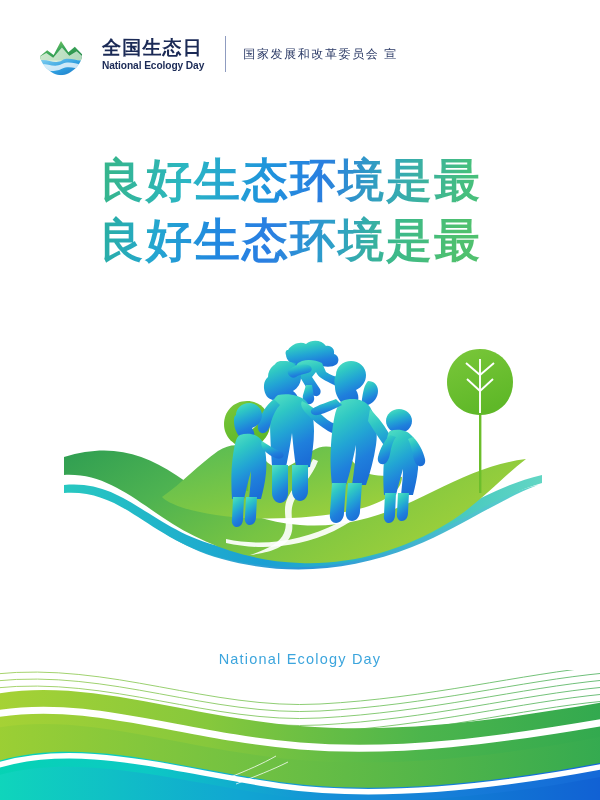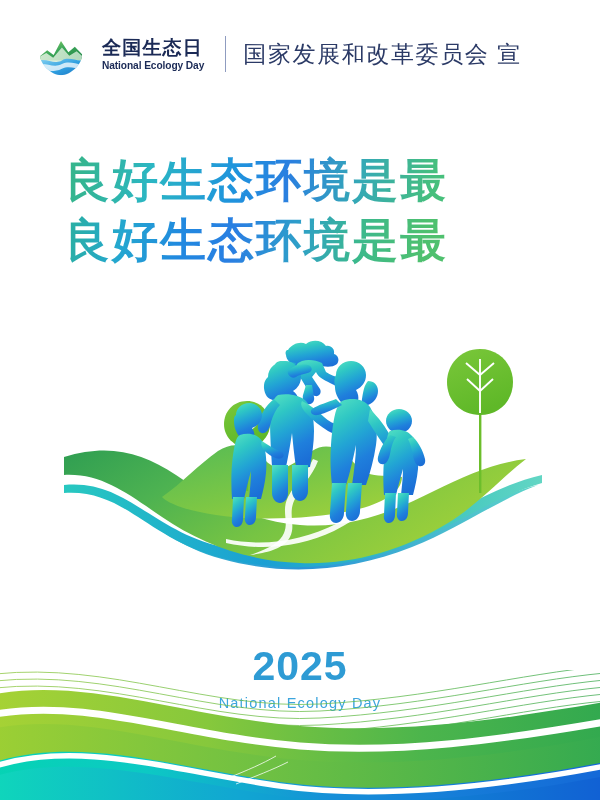--- a/index.html
+++ b/index.html
@@ -59,33 +59,34 @@
     transform: scaleX(0.97);
     transform-origin: left center;
   }
   .header-divider {
     width: 1px;
     height: 36px;
     background: #8f9cc0;
     margin: 0 17px 0 18px;
   }
   .header-org {
-    font-size: 23px;
+    font-size: 12px;
     color: #2b3a66;
     letter-spacing: 1.6px;
     white-space: nowrap;
   }
 
   
   .headline {
     position: absolute;
     top: 150px;
     left: 0;
     width: 512px;
     text-align: center;
+    padding-left: 34px;
   }
   .headline-line {
     display: block;
     font-size: 46px;
     font-weight: bold;
     letter-spacing: 2px;
     line-height: 60px;
     white-space: nowrap;
     -webkit-background-clip: text;
     background-clip: text;
@@ -362,21 +363,20 @@
           <path d="M363 112 C369 118 373 126 375 134 C376 139 373 142 369 141
                    C366 140 364 136 363 131 C362 124 360 118 358 114 Z"></path>
           <path d="M348 168 L359 168 L358 188 C358 193 355 196 352 196 C349 196 346 193 347 188 Z"></path>
           <path d="M335 168 L346 168 L345 190 C345 195 342 198 339 198 C336 198 333 195 334 190 Z"></path>
         </g>
       </g>
     </svg>
   </div>
 
   <div class="year-block">
-    <div class="year">2025</div>
     <div class="year-sub">National  Ecology  Day</div>
   </div>
 
   <div class="waves">
     <svg viewBox="0 0 600 130" preserveAspectRatio="none" aria-hidden="true">
       <defs>
         <linearGradient id="wGreen1" x1="0" y1="0" x2="1" y2="0">
           <stop offset="0%" stop-color="#a6d235"></stop>
           <stop offset="35%" stop-color="#86c83c"></stop>
           <stop offset="70%" stop-color="#4cb54c"></stop>

